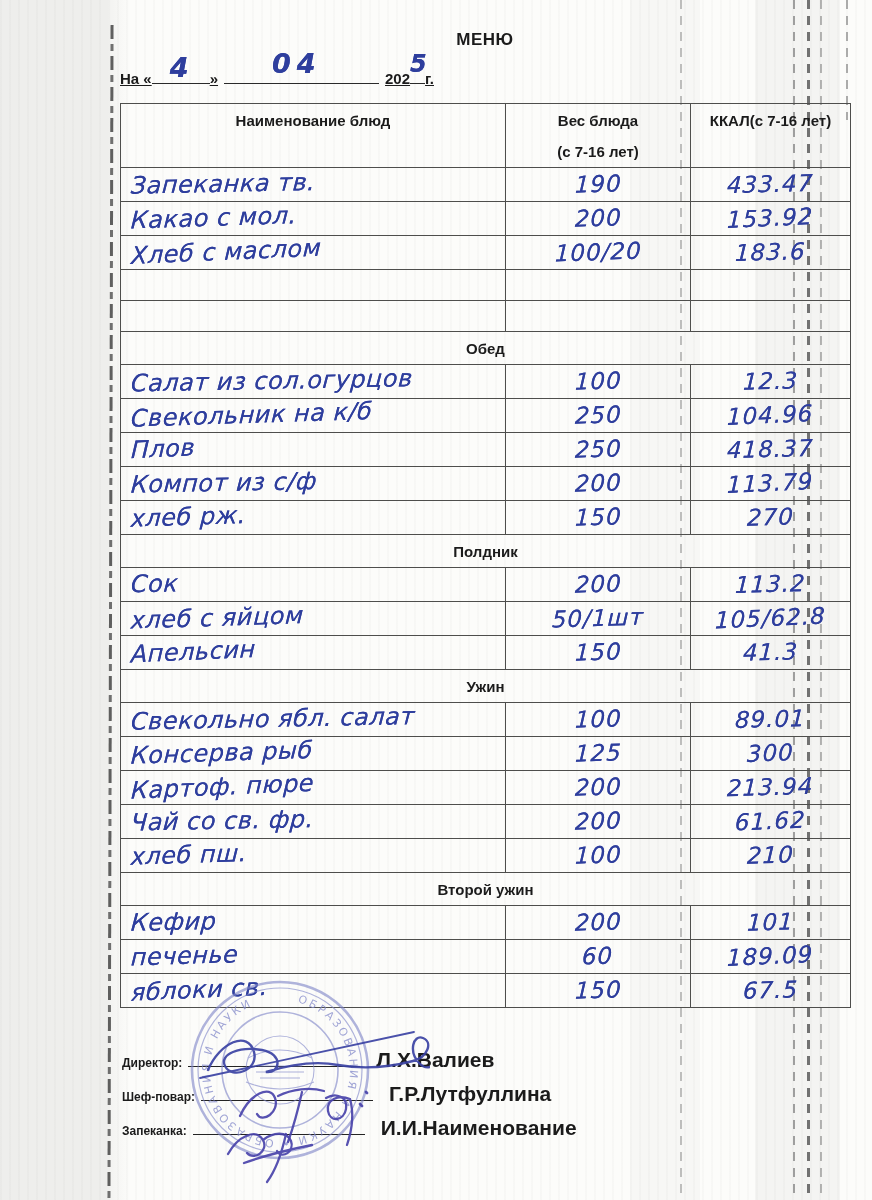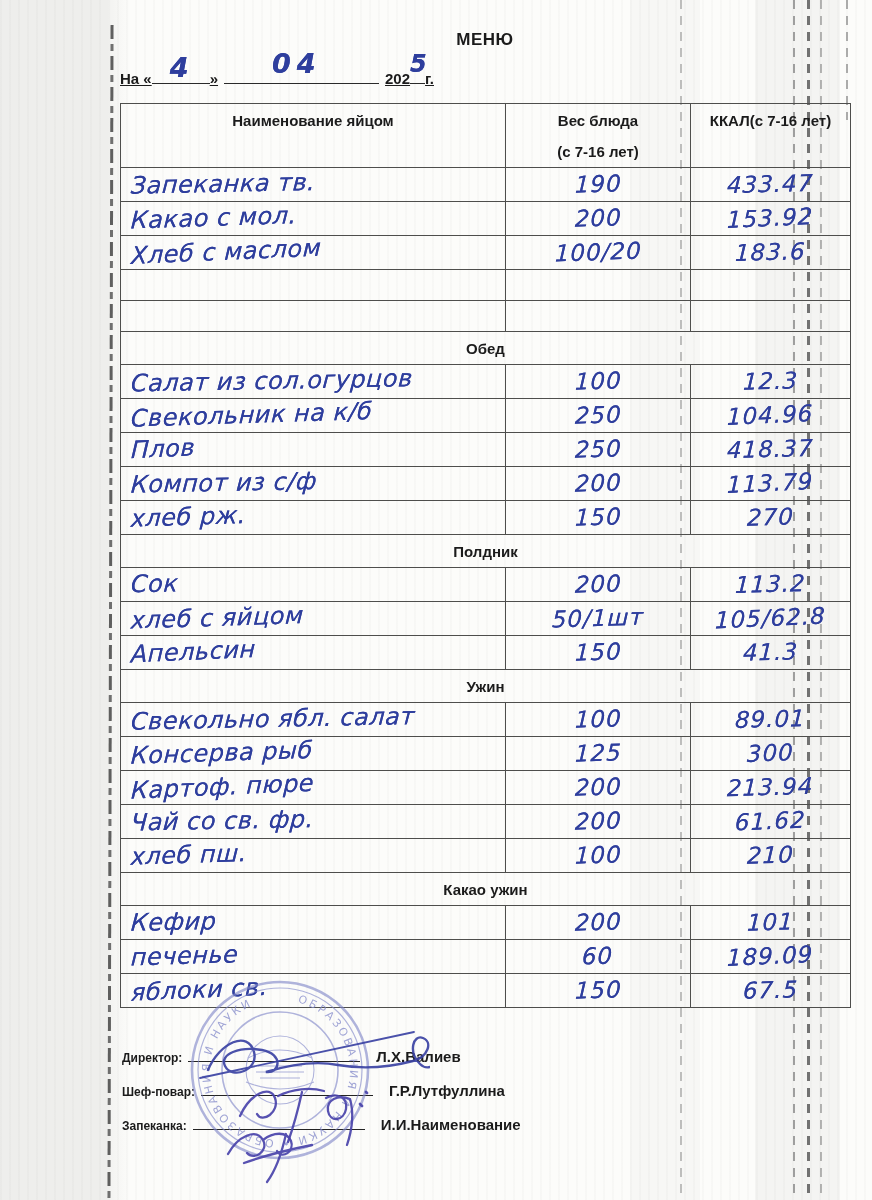--- a/index.html
+++ b/index.html
@@ -63,21 +63,21 @@
   tr.item-row td { height:34px; }
   tr.empty-row td { height:31px; }
   .dish { display:inline-block; font-size:24px; line-height:20px; padding-left:10px;
           white-space:nowrap; transform:rotate(-1.6deg) skewX(-5deg); letter-spacing:.5px; }
   .num  { display:inline-block; font-size:23px; line-height:18px; transform:rotate(-2deg) skewX(-4deg); letter-spacing:1px; white-space:nowrap; }
 
   .sigs { position:absolute; left:122px; top:1048px; }
   .sig-row { height:34px; white-space:nowrap; }
   .sig-role { font-size:12px; font-weight:bold; color:#1b1b1b; }
   .sig-line { display:inline-block; width:172px; border-bottom:1.8px solid #242424; height:12px; margin-left:6px; }
-  .sig-name { font-size:15px; font-weight:bold; color:#1b1b1b; margin-left:16px; }
+  .sig-name { font-size:21px; font-weight:bold; color:#1b1b1b; margin-left:16px; }
 
   svg.overlay { position:absolute; pointer-events:none; }
 </style>
 </head>
 <body>
 
 <div class="page">
 
   <div class="art jagged"></div>
   <div class="art art-dash" style="left:680px; opacity:.30;"></div>
@@ -90,21 +90,21 @@
   <div class="art band" style="left:0; width:108px; opacity:.5;"></div>
 
   <div class="title printed">МЕНЮ</div>
 
   <div class="dateline printed"><span>На «</span><span class="blank" style="width:58px;"><span class="hw hw-date" style="left:18px; top:-16px;">4</span></span><span>»</span><span class="blank" style="width:155px; margin-left:6px;"><span class="hw hw-date" style="left:48px; top:-20px; letter-spacing:6px;">04</span></span><span style="margin-left:6px;">202</span><span class="blank" style="width:15px;"><span class="hw hw-date" style="left:0px; top:-18px; font-size:24px;">5</span></span><span>г.</span>
   </div>
 
   <table class="menu">
     <tbody id="menu-tbody">
         <tr class="head-row">
-          <td class="col-name">Наименование яйцом</td>
+          <td class="col-name">Наименование блюд</td>
           <td class="col-w"><span>Вес блюда</span><span class="l2">(с 7-16 лет)</span></td>
           <td class="col-k">ККАЛ(с 7-16 лет)</td>
         </tr>
         <tr class="item-row">
           <td class="col-name"><span class="hw dish" style="transform: rotate(-1.1deg) skewX(-5deg);">Запеканка тв.</span></td>
           <td class="col-w"><span class="hw num">190</span></td>
           <td class="col-k"><span class="hw num" style="transform: rotate(-1.5deg) skewX(-4deg);">433.47</span></td>
         </tr>
         <tr class="item-row">
           <td class="col-name"><span class="hw dish" style="transform: rotate(-1.8deg) skewX(-5deg);">Какао с мол.</span></td>
@@ -194,21 +194,21 @@
           <td class="col-name"><span class="hw dish" style="transform: rotate(-1.1deg) skewX(-5deg);">Чай со св. фр.</span></td>
           <td class="col-w"><span class="hw num">200</span></td>
           <td class="col-k"><span class="hw num" style="transform: rotate(-2.5deg) skewX(-4deg);">61.62</span></td>
         </tr>
         <tr class="item-row">
           <td class="col-name"><span class="hw dish" style="transform: rotate(-1.8deg) skewX(-5deg);">хлеб пш.</span></td>
           <td class="col-w"><span class="hw num">100</span></td>
           <td class="col-k"><span class="hw num" style="transform: rotate(-1.5deg) skewX(-4deg);">210</span></td>
         </tr>
         <tr class="sec-row">
-          <td class="" colspan="3">Какао ужин</td>
+          <td class="" colspan="3">Второй ужин</td>
         </tr>
         <tr class="item-row">
           <td class="col-name"><span class="hw dish" style="transform: rotate(-1.1deg) skewX(-5deg);">Кефир</span></td>
           <td class="col-w"><span class="hw num">200</span></td>
           <td class="col-k"><span class="hw num" style="transform: rotate(-1.5deg) skewX(-4deg);">101</span></td>
         </tr>
         <tr class="item-row">
           <td class="col-name"><span class="hw dish" style="transform: rotate(-1.8deg) skewX(-5deg);">печенье</span></td>
           <td class="col-w"><span class="hw num">60</span></td>
           <td class="col-k"><span class="hw num" style="transform: rotate(-2.5deg) skewX(-4deg);">189.09</span></td>

